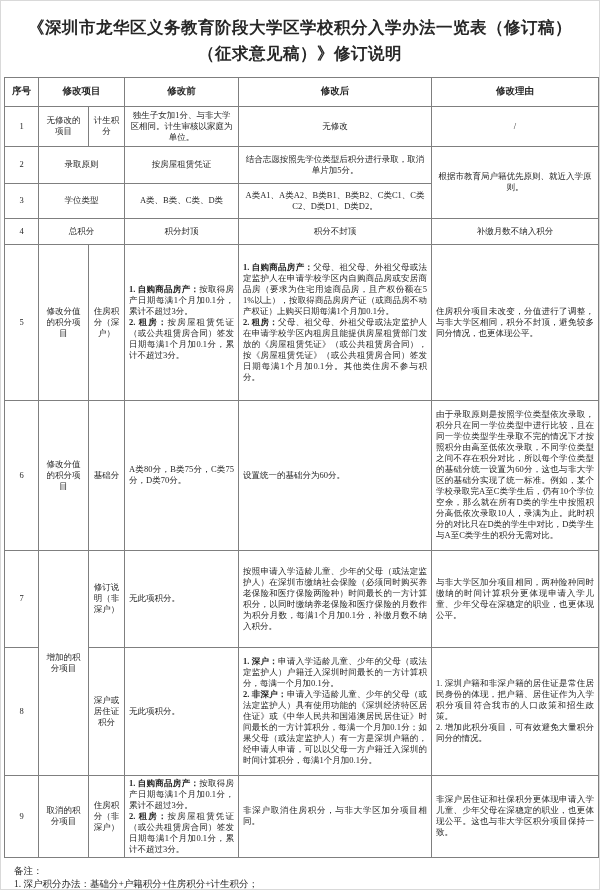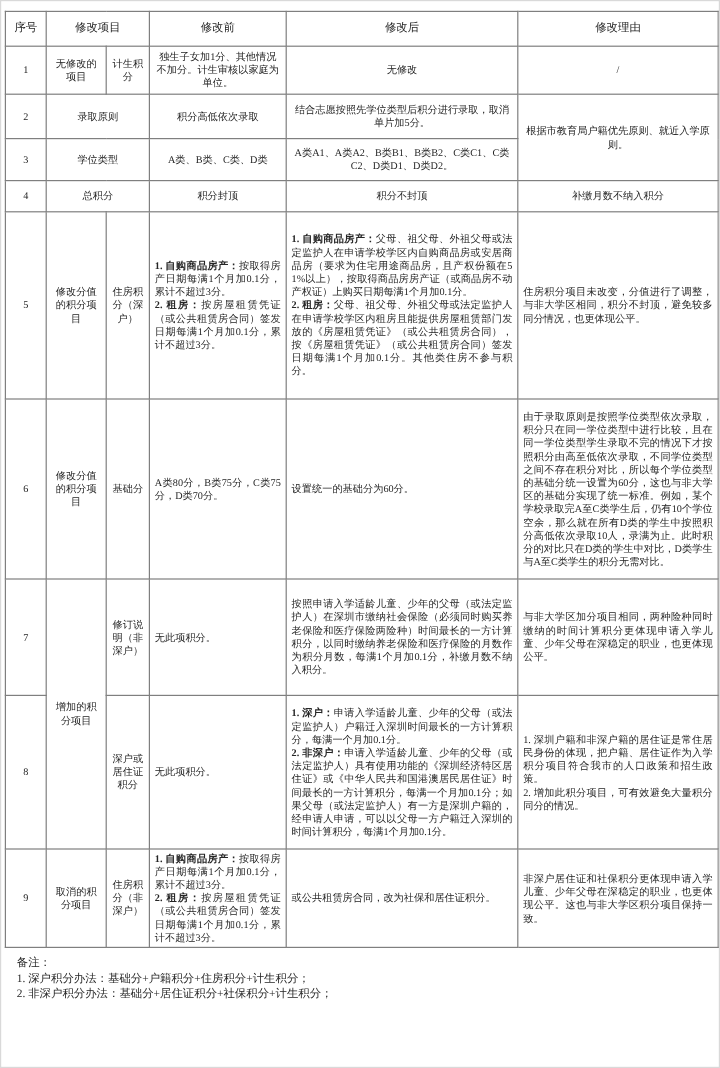--- a/index.html
+++ b/index.html
@@ -7,36 +7,37 @@
   .page{width:600px;height:890px;box-sizing:border-box;border:1px solid #d9d9d9;padding:8px 3px 0;overflow:hidden;background:#fff;}
   .doc-title{font-size:16.5px;font-weight:bold;text-align:center;margin:6px 14px 9px;line-height:1.6;letter-spacing:.5px;}
   table.rev{border-collapse:collapse;table-layout:fixed;width:594px;margin:0 auto;}
   table.rev col.c-no{width:34px;}
   table.rev col.c-cat{width:50px;}
   table.rev col.c-sub{width:36px;}
   table.rev col.c-before{width:114px;}
   table.rev col.c-after{width:193px;}
   table.rev col.c-reason{width:167px;}
   .rev th,.rev td{border:1px solid #7f7f7f;vertical-align:middle;font-size:8.5px;line-height:11px;padding:2px 4px;word-break:break-all;}
-  .rev th{font-size:9.5px;font-weight:normal;text-align:center;height:24px;padding:2px;}
+  .rev th{font-size:9.5px;font-weight:bold;text-align:center;height:24px;padding:2px;}
   .cc{text-align:center;}
   .jt{text-align:justify;text-justify:inter-ideograph;}
   .tight{padding:2px 1px;margin-left:20px;}
   .rev b{font-weight:bold;}
   .h-r1{height:40px;} .h-r2{height:37px;} .h-r3{height:35px;} .h-r4{height:26px;}
   .h-r5{height:156px;} .h-r6{height:150px;} .h-r7{height:97px;} .h-r8{height:128px;} .h-r9{height:66px;}
   .notes{display:flex;margin:7px 0 0 10px;font-size:9.5px;line-height:13px;flex-direction:column;}
   .notes .lbl{white-space:nowrap;}
   .notes .items div{white-space:nowrap;}
 </style>
 </head>
 <body>
 
 <div class="page">
 
+  <div class="doc-title">《深圳市龙华区义务教育阶段大学区学校积分入学办法一览表（修订稿）（征求意见稿）》修订说明</div>
 
   <table class="rev">
     <colgroup>
       <col class="c-no">
         <col class="c-cat">
         <col class="c-sub">
       <col class="c-before">
         <col class="c-after">
         <col class="c-reason">
     </colgroup>
@@ -47,28 +48,28 @@
         <th>修改前</th>
         <th>修改后</th>
         <th>修改理由</th>
       </tr>
     </thead>
     <tbody>
       <tr class="h-r1">
         <td class="cc">1</td>
         <td class="cc tight">无修改的项目</td>
         <td class="cc tight">计生积分</td>
-        <td class="cc">独生子女加1分、其他情况不加分。计生审核以家庭为单位。</td>
+        <td class="cc">独生子女加1分、与非大学区相同。计生审核以家庭为单位。</td>
         <td class="cc">无修改</td>
         <td class="cc">/</td>
       </tr>
       <tr class="h-r2">
         <td class="cc">2</td>
         <td class="cc" colspan="2">录取原则</td>
-        <td class="cc">积分高低依次录取</td>
+        <td class="cc">按房屋租赁凭证</td>
         <td class="cc">结合志愿按照先学位类型后积分进行录取，取消单片加5分。</td>
         <td class="cc" rowspan="2">根据市教育局户籍优先原则、就近入学原则。</td>
       </tr>
       <tr class="h-r3">
         <td class="cc">3</td>
         <td class="cc" colspan="2">学位类型</td>
         <td class="cc">A类、B类、C类、D类</td>
         <td class="cc">A类A1、A类A2、B类B1、B类B2、C类C1、C类C2、D类D1、D类D2。</td>
       </tr>
       <tr class="h-r4">
@@ -107,21 +108,21 @@
         <td class="cc tight">深户或居住证积分</td>
         <td class="jt">无此项积分。</td>
         <td class="jt"><b>1. 深户：</b>申请入学适龄儿童、少年的父母（或法定监护人）户籍迁入深圳时间最长的一方计算积分，每满一个月加0.1分。<br><b>2. 非深户：</b>申请入学适龄儿童、少年的父母（或法定监护人）具有使用功能的《深圳经济特区居住证》或《中华人民共和国港澳居民居住证》时间最长的一方计算积分，每满一个月加0.1分；如果父母（或法定监护人）有一方是深圳户籍的，经申请人申请，可以以父母一方户籍迁入深圳的时间计算积分，每满1个月加0.1分。</td>
         <td class="jt">1. 深圳户籍和非深户籍的居住证是常住居民身份的体现，把户籍、居住证作为入学积分项目符合我市的人口政策和招生政策。<br>2. 增加此积分项目，可有效避免大量积分同分的情况。</td>
       </tr>
       <tr class="h-r9">
         <td class="cc">9</td>
         <td class="cc tight">取消的积分项目</td>
         <td class="cc tight">住房积分（非深户）</td>
         <td class="jt"><b>1. 自购商品房产：</b>按取得房产日期每满1个月加0.1分，累计不超过3分。<br><b>2. 租房：</b>按房屋租赁凭证（或公共租赁房合同）签发日期每满1个月加0.1分，累计不超过3分。</td>
-        <td class="jt">或公共租赁房合同，改为社保和居住证积分。</td>
+        <td class="jt">非深户取消住房积分，与非大学区加分项目相同。</td>
         <td class="jt">非深户居住证和社保积分更体现申请入学儿童、少年父母在深稳定的职业，也更体现公平。这也与非大学区积分项目保持一致。</td>
       </tr>
     </tbody>
   </table>
 
   <div class="notes">
     <span class="lbl">备注：</span>
     <div class="items">
       <div>1. 深户积分办法：基础分+户籍积分+住房积分+计生积分；</div>
       <div>2. 非深户积分办法：基础分+居住证积分+社保积分+计生积分；</div>

